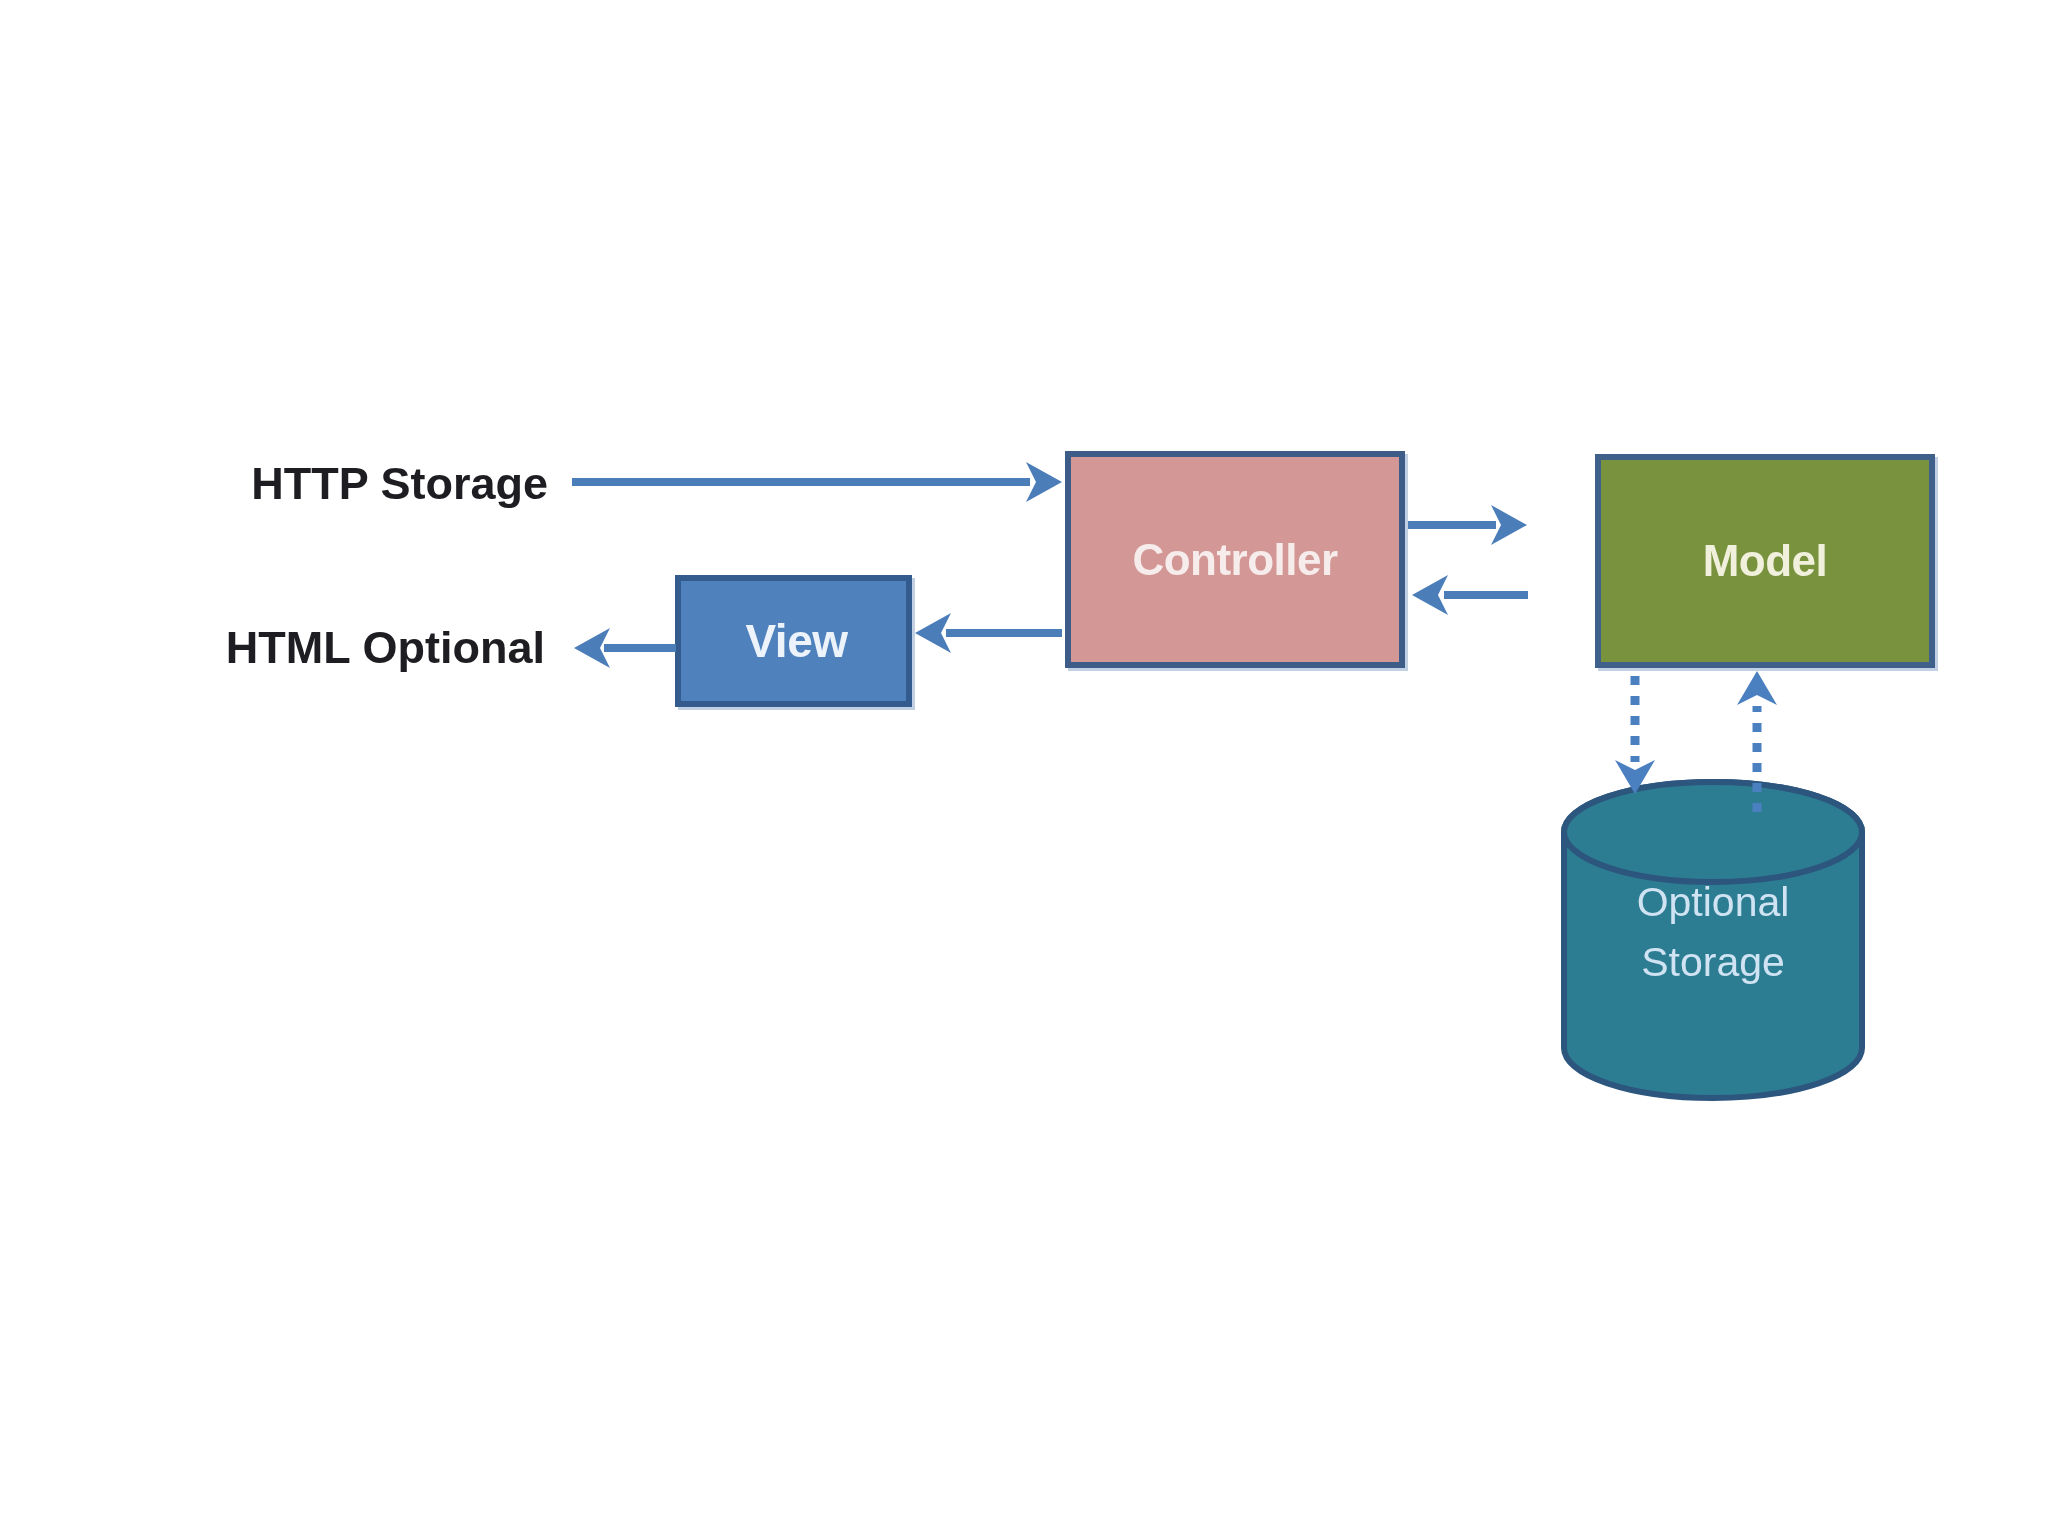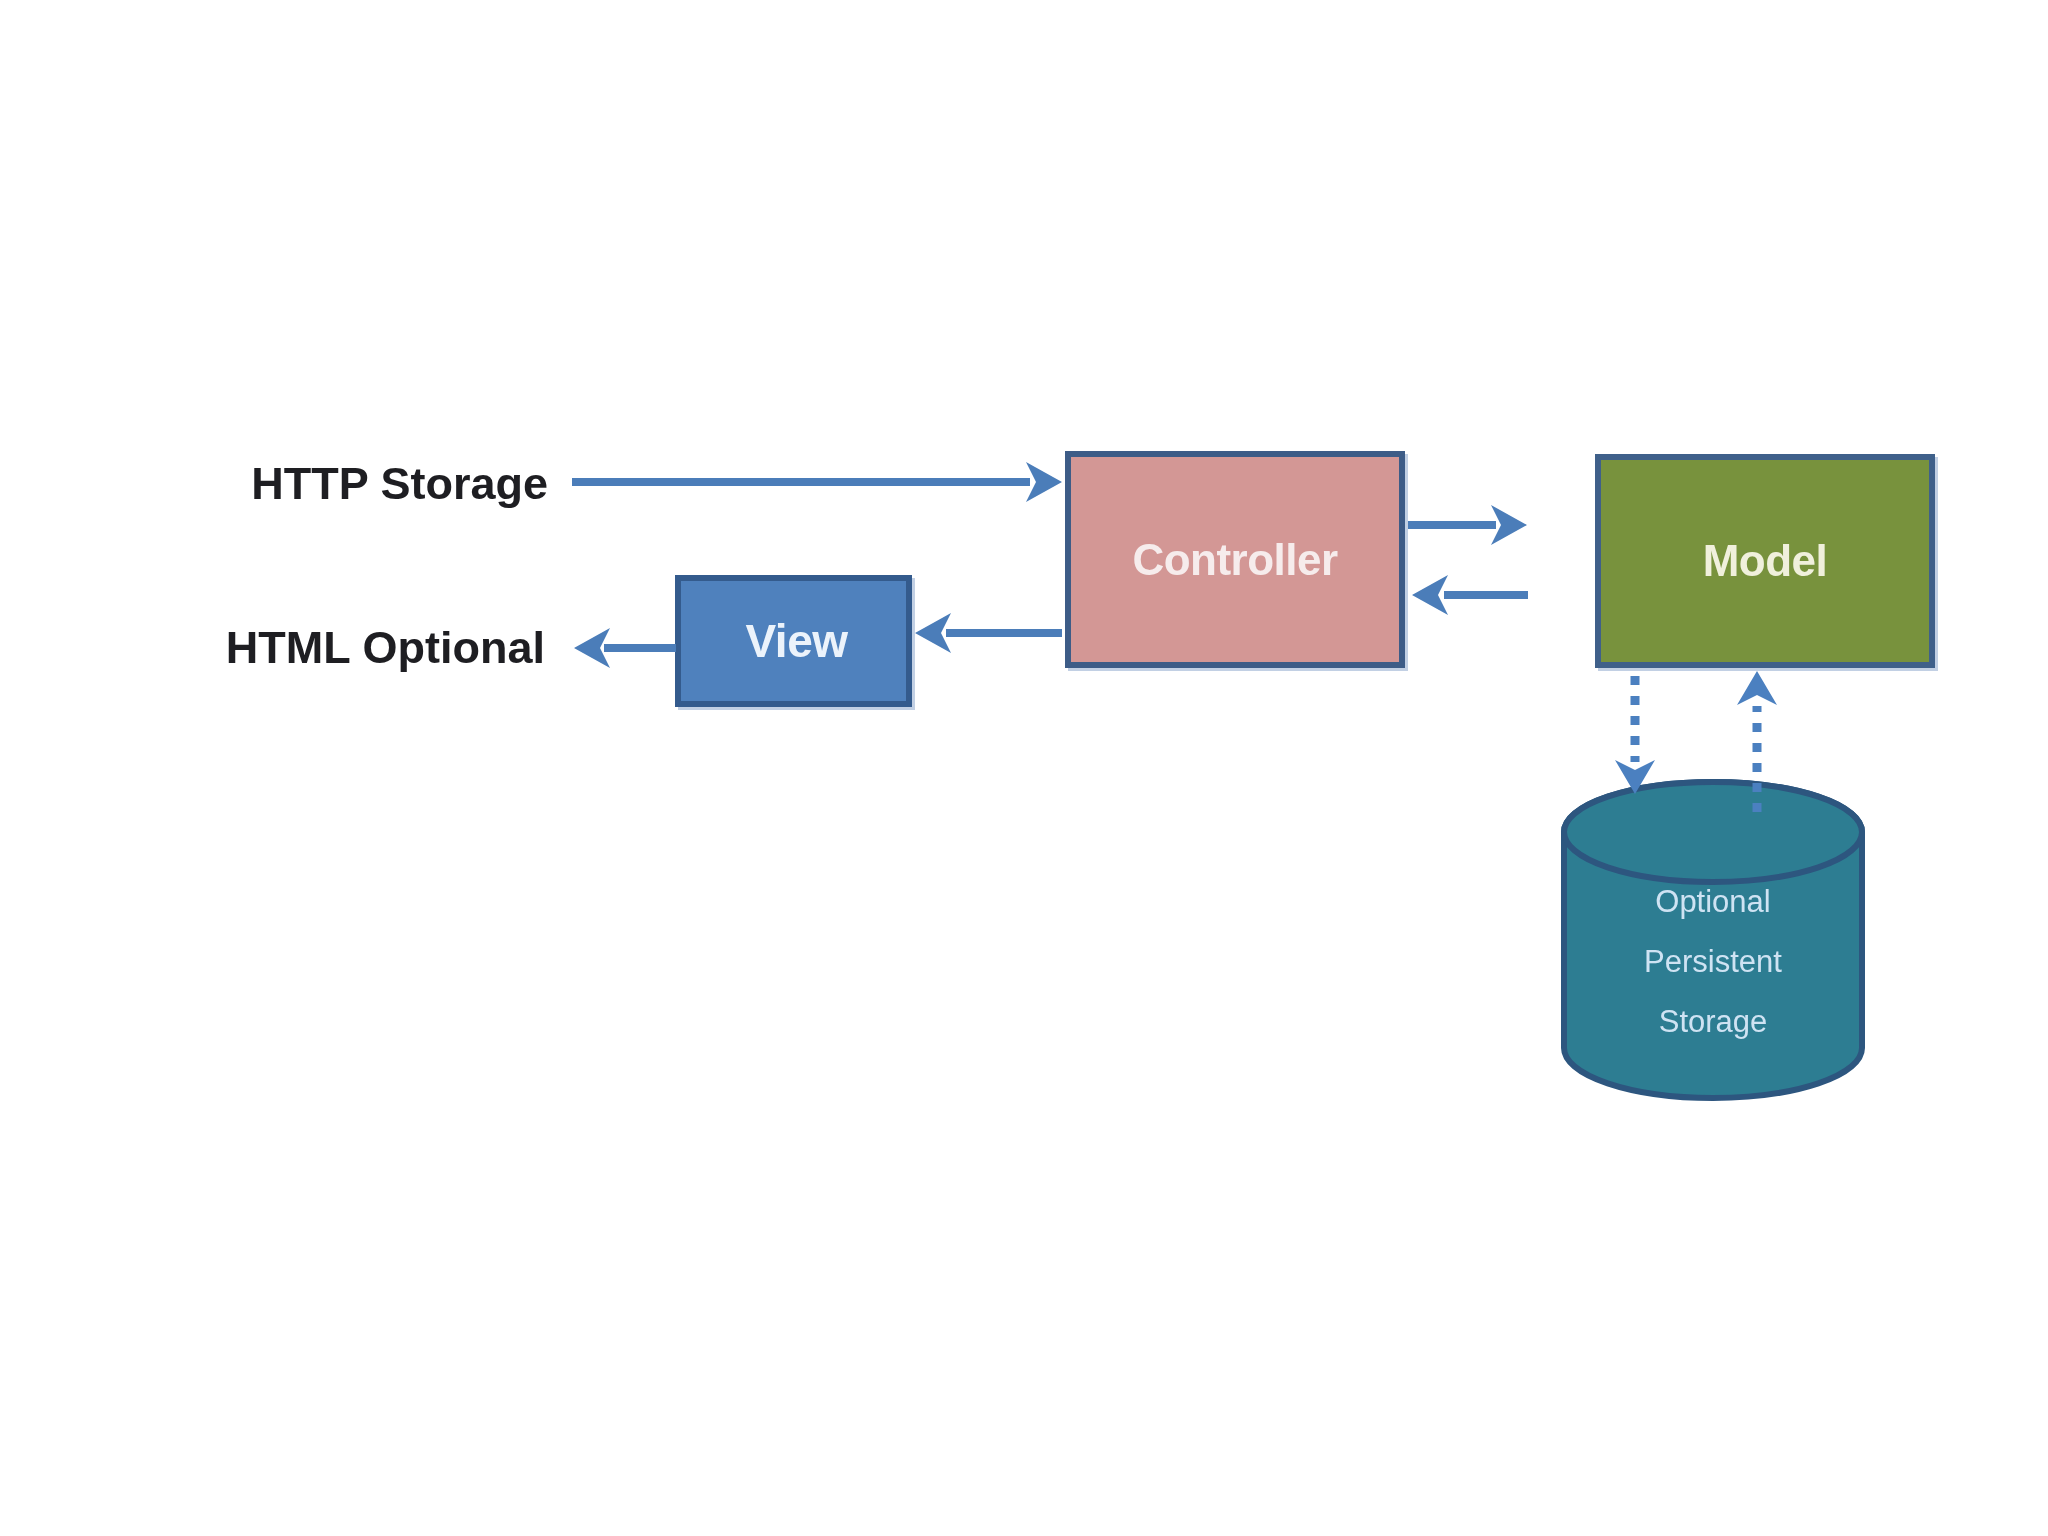--- a/index.html
+++ b/index.html
@@ -28,21 +28,21 @@
     background:#d39795;border-color:#3d5c87;color:#f6ecec;}
   #box-model{left:1595px;top:454px;width:340px;height:214px;
     background:#78923d;border-color:#3f608a;color:#f0f0dc;}
   #box-view{left:675px;top:575px;width:237px;height:132px;
     background:#4f81bd;border-color:#345b8d;color:#ecf3fb;font-size:46px;padding-left:6px;}
 
   
   #cylinder-svg{position:absolute;left:1560px;top:778px;width:306px;height:324px;}
   #storage-text{
     position:absolute;left:1563px;top:872px;width:300px;
-    color:#cfe3f3;font-size:31px;line-height:60px;text-align:center;
+    color:#cfe3f3;font-size:41px;line-height:60px;text-align:center;
   }
   #storage-text div{white-space:nowrap;}
 
   
   #arrow-layer{position:absolute;left:0;top:0;width:2048px;height:1536px;
     pointer-events:none;z-index:5;}
   .solid-arrow{stroke:#4b7db9;stroke-width:8;fill:none;}
   .solid-head{fill:#4b7db9;stroke:none;}
   .dotted-arrow{stroke:#4b80c0;stroke-width:9;fill:none;
     stroke-dasharray:9 11;stroke-linecap:butt;}
@@ -69,21 +69,20 @@
     <span>View</span>
   </div>
 
   <svg id="cylinder-svg" viewBox="0 0 306 324">
     <path d="M4,54 A149,50 0 0 1 302,54 L302,270 A149,50 0 0 1 4,270 Z" stroke="#2d567f" stroke-width="6" fill="#2d7d92"></path>
     <ellipse cx="153" cy="54" rx="149" ry="50" stroke="#2d567f" stroke-width="6" fill="#2d7d92"></ellipse>
   </svg>
 
   <div id="storage-text">
     <div>Optional</div>
-    <div>Persistent</div>
     <div>Storage</div>
   </div>
 
   <svg id="arrow-layer">
 
     <g>
       <path class="solid-arrow" d="M572,482 H1030"></path>
       <polygon class="solid-head" points="1062,482 1026,462 1036,482 1026,502"></polygon>
     </g>
 

